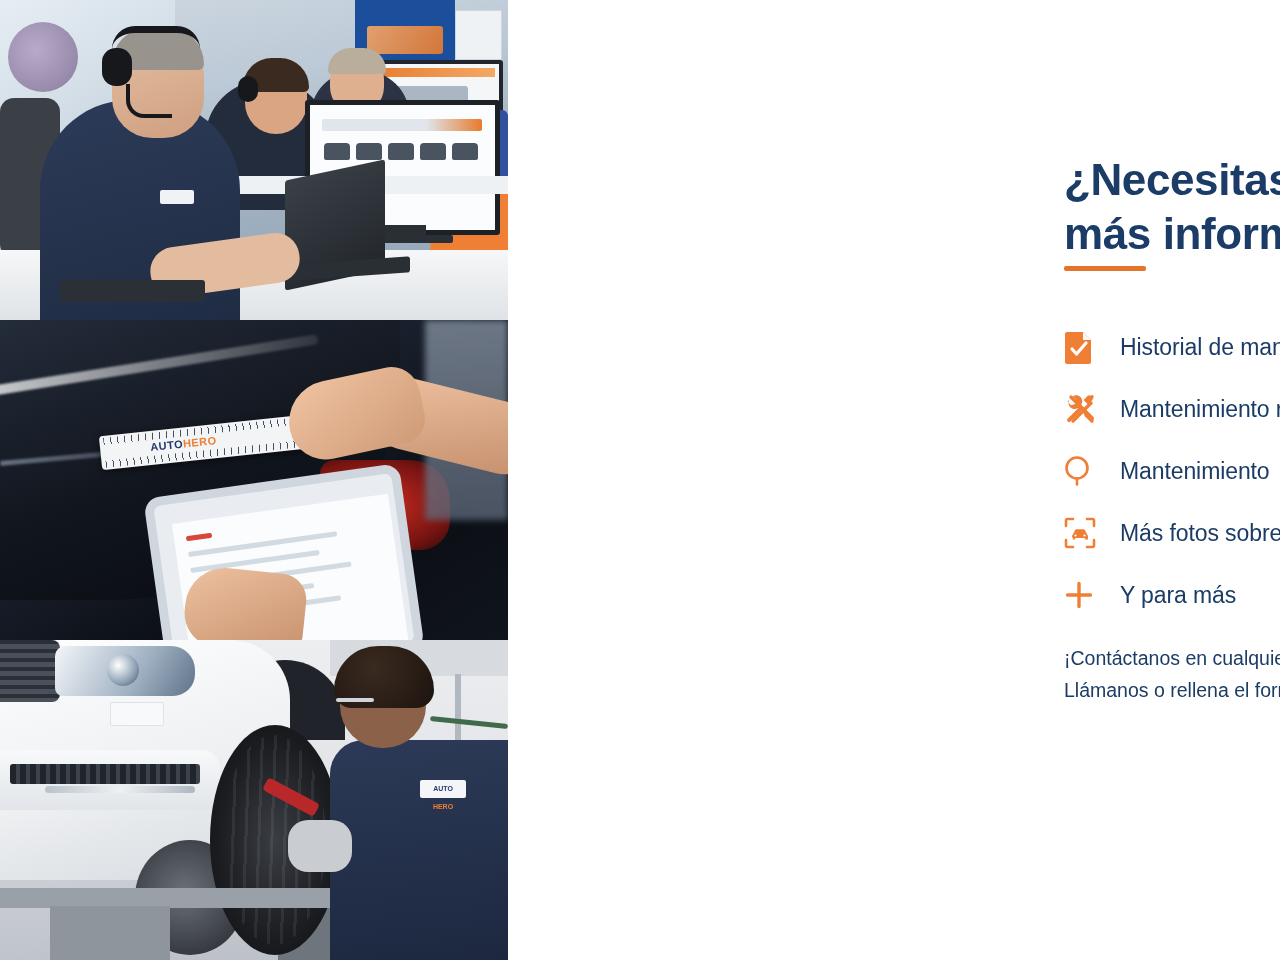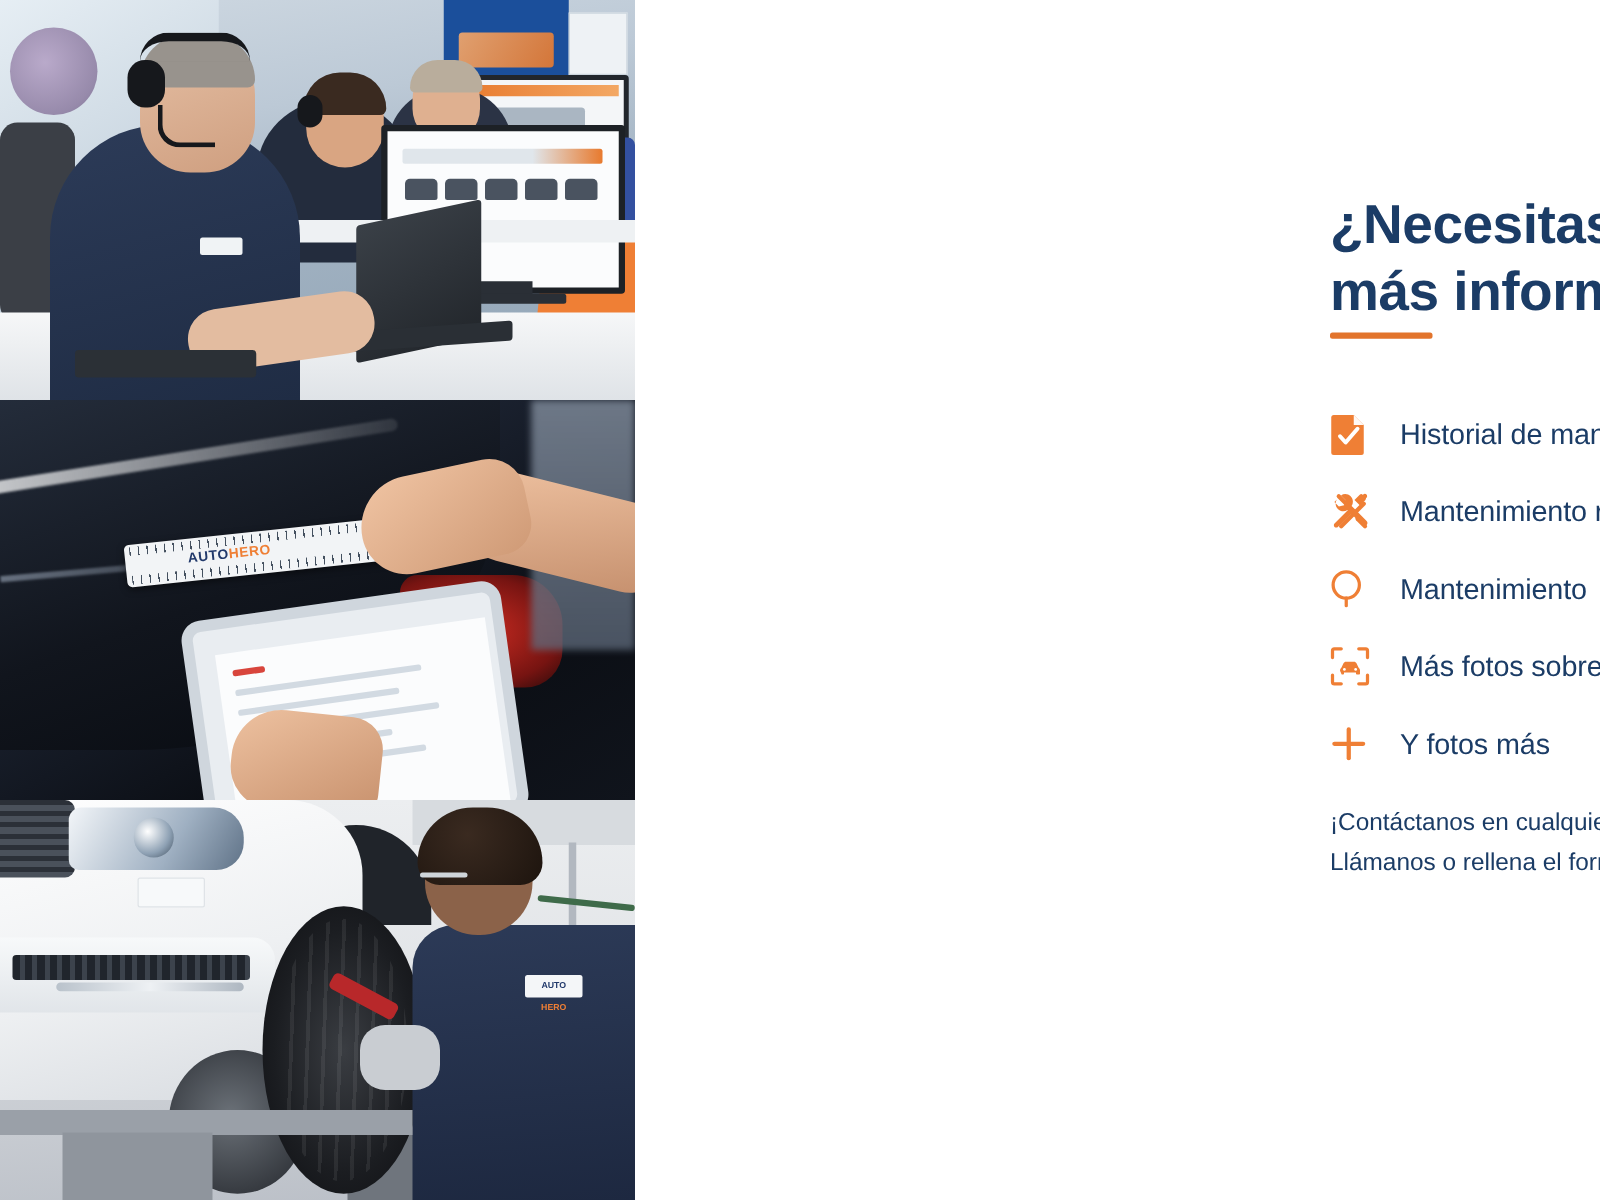--- a/index.html
+++ b/index.html
@@ -332,21 +332,21 @@
 
       <div class="feat">
         <span class="ico">
           <svg width="30" height="30" viewBox="0 0 30 30">
             <g stroke="#ef7f35" stroke-width="3.4" stroke-linecap="round">
               <path d="M15 3.5v23"></path>
                 <path d="M3.5 15h23"></path>
             </g>
           </svg>
         </span>
-        <span class="lbl">Y fotos más</span>
+        <span class="lbl">Y para más</span>
       </div>
     </div>
 
     <div class="contact">
       <span>¡Contáctanos en cualquier momento para más información!</span>
       <span>Llámanos o rellena el formulario de contacto.</span>
     </div>
 
   </div>
 </div>

